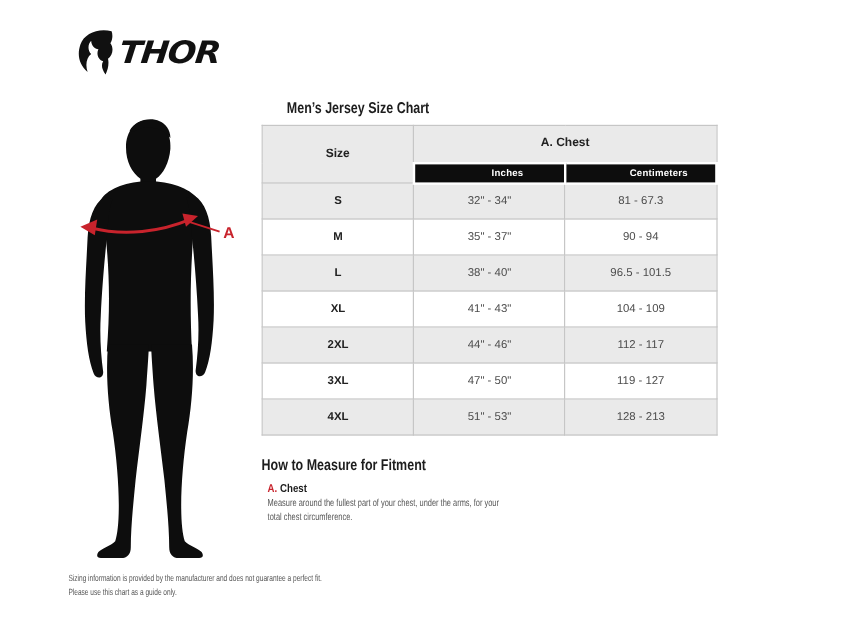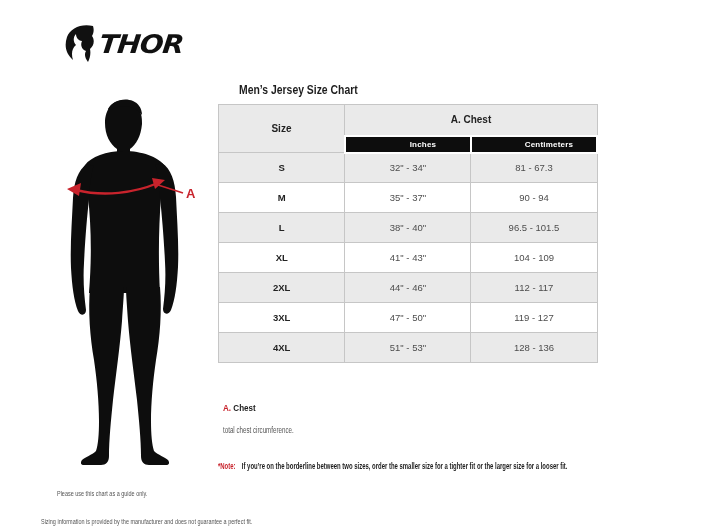--- a/index.html
+++ b/index.html
@@ -36,21 +36,21 @@
 
   
   .chart-title { position: absolute; left: 218px; top: 82px; font-size: 13px; font-weight: bold; color: #1d1d1d; margin-left: 21px; }
   .measure-heading { position: absolute; left: 218px; top: 380px; font-size: 13px; font-weight: bold; color: #1d1d1d; }
   .item-title { position: absolute; left: 223px; top: 402px; font-size: 9.5px; font-weight: bold; color: #1d1d1d; }
   .item-title .red { color: #c8232c; }
   .item-desc1 { position: absolute; left: 223px; top: 414px; font-size: 8.5px; color: #555555; }
   .item-desc2 { position: absolute; left: 223px; top: 425px; font-size: 8.5px; color: #555555; }
   .note-line { position: absolute; left: 218px; top: 461px; font-size: 8.5px; font-weight: bold; color: #1d1d1d; }
   .note-line .red { color: #c8232c; margin-right: 9px; }
-  .disc1 { position: absolute; left: 41px; top: 477px; font-size: 7.5px; color: #555555; margin-top: 40px; }
+  .disc1 { position: absolute; left: 57px; top: 477px; font-size: 7.5px; color: #555555; }
   .disc2 { position: absolute; left: 57px; top: 489px; font-size: 7.5px; color: #555555; }
 
   
   .size-table {
     position: absolute; left: 218px; top: 104px; width: 380px;
     border-collapse: collapse; table-layout: fixed;
   }
   .size-table td { border: 1px solid #c6c6c6; text-align: center; vertical-align: middle; }
   .head-cell { background: #eaeaea; font-weight: bold; font-size: 10px; color: #222222; }
   .chest-head { height: 31px; }
@@ -146,35 +146,38 @@
         <td class="val-cell">112 - 117</td>
       </tr>
       <tr>
         <td class="size-cell">3XL</td>
         <td class="val-cell">47" - 50"</td>
         <td class="val-cell">119 - 127</td>
       </tr>
       <tr>
         <td class="size-cell">4XL</td>
         <td class="val-cell">51" - 53"</td>
-        <td class="val-cell">128 - 136</td>
+        <td class="val-cell">128 - 213</td>
       </tr>
     </tbody>
   </table>
 
+  <div class="measure-heading">
+    <span class="cond80">How to Measure for Fitment</span>
+  </div>
   <div class="item-title">
     <span class="cond85"><span class="red">A.</span> <span>Chest</span></span>
+  </div>
+  <div class="item-desc1">
+    <span class="cond73">Measure around the fullest part of your chest, under the arms, for your</span>
   </div>
   <div class="item-desc2">
     <span class="cond73">total chest circumference.</span>
   </div>
 
-  <div class="note-line">
-    <span class="cond70"><span class="red">*Note:</span><span>If you’re on the borderline between two sizes, order the smaller size for a tighter fit or the larger size for a looser fit.</span></span>
-  </div>
 
   <div class="disc1">
     <span class="cond73">Sizing information is provided by the manufacturer and does not guarantee a perfect fit.</span>
   </div>
   <div class="disc2">
     <span class="cond73">Please use this chart as a guide only.</span>
   </div>
 
 </div>
 

